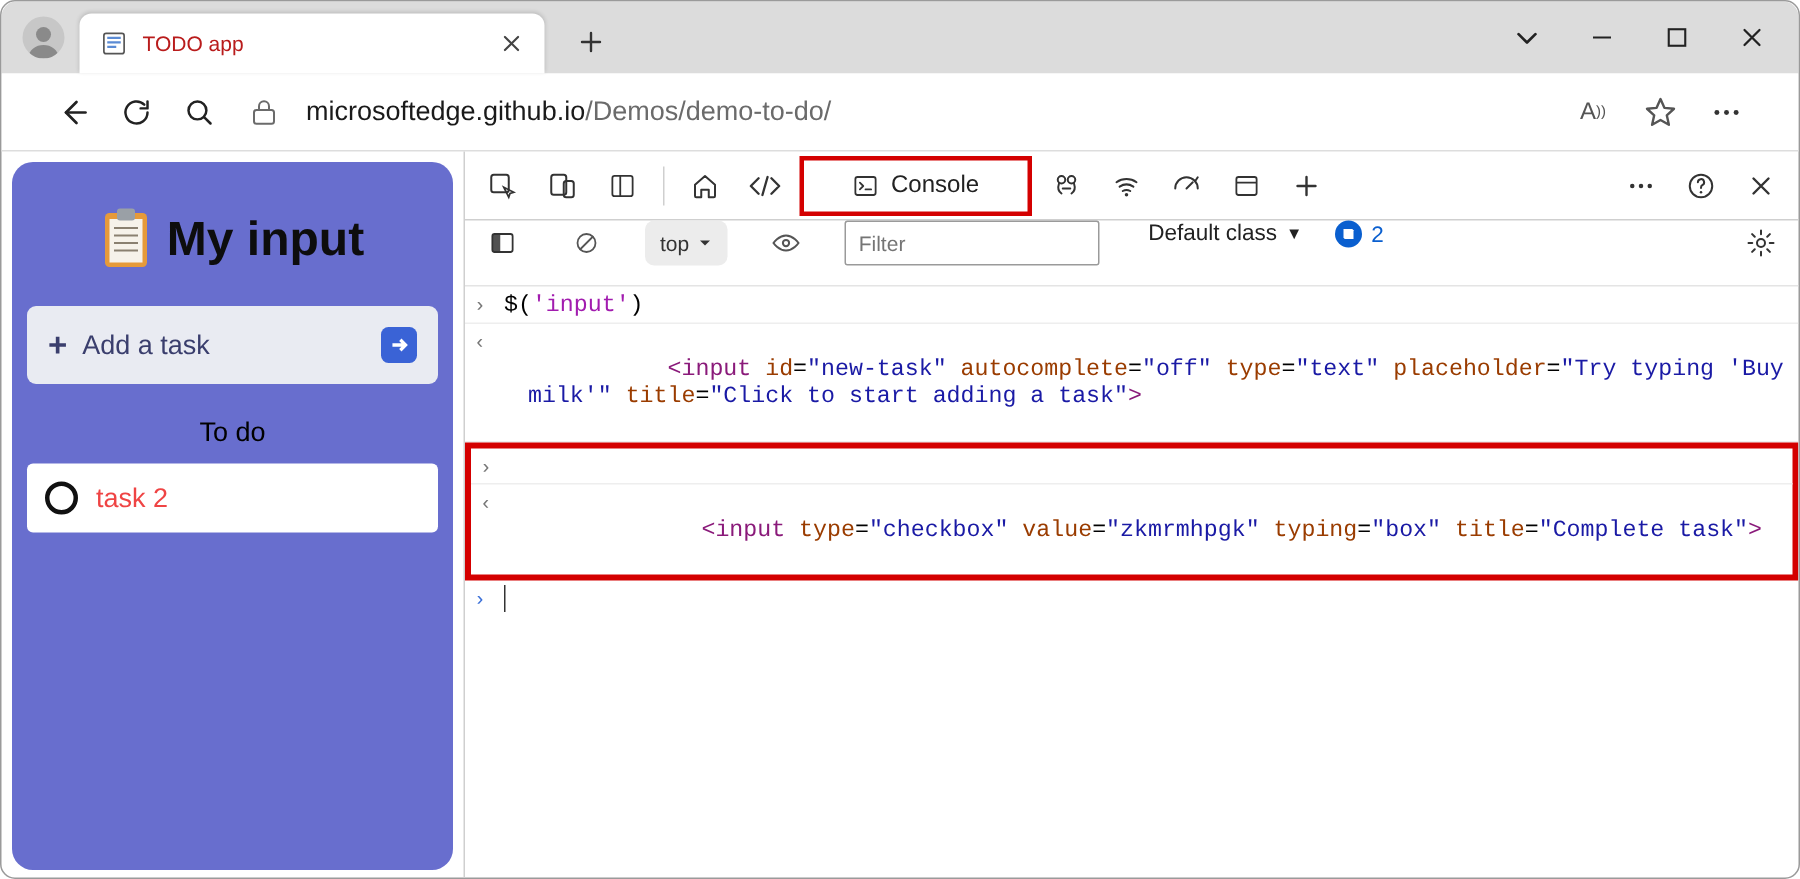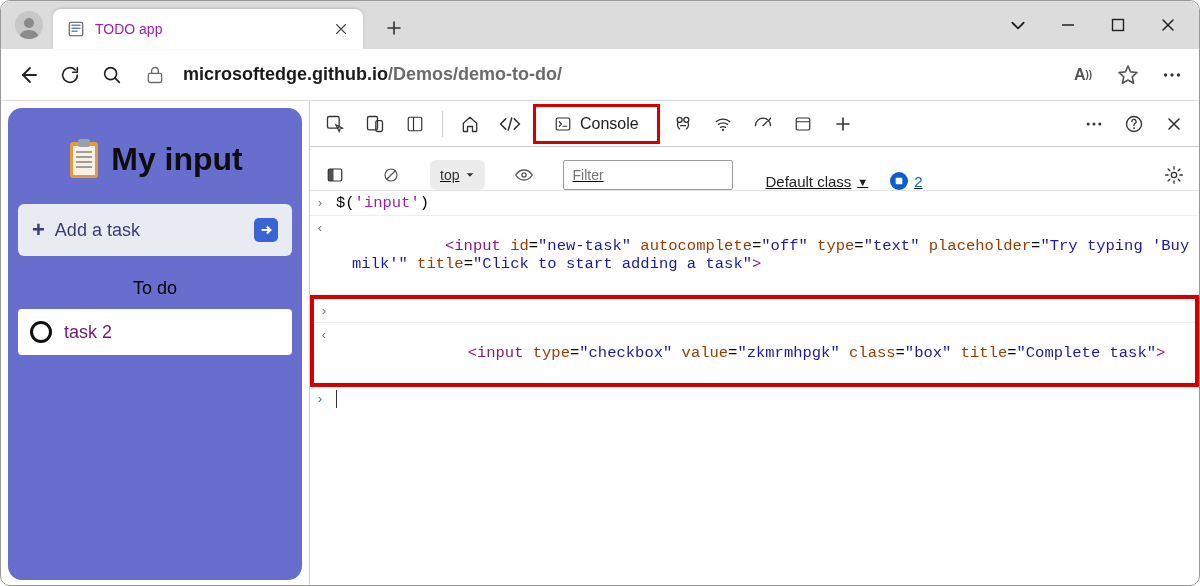--- a/index.html
+++ b/index.html
@@ -29,21 +29,21 @@
     border-radius: 8px 8px 0 0;
     display: flex;
     align-items: center;
     padding: 0 14px;
     min-width: 310px;
     box-shadow: 0 -1px 3px rgba(0,0,0,.15);
     margin-top: 8px;
   }
   .tab .favicon { width:18px; height:18px; margin-right:10px; display:flex; align-items:center; justify-content:center;}
   .tab .favicon svg { width:18px; height:18px; }
-  .tab .title { flex:1; font-size:14px; color:#a21caf; }
+  .tab .title { flex:1; font-size:14px; color:#b91c1c; }
   .tab .close { width:16px; height:16px; color:#444; display:flex; align-items:center; justify-content:center; }
   .newtab {
     width:34px; height:34px; margin:0 0 4px 14px;
     display:flex; align-items:center; justify-content:center;
     color:#333;
   }
   .winbtns {
     margin-left:auto; display:flex; align-items:center; height:48px;
     padding-right:6px;
   }
@@ -52,22 +52,21 @@
     color:#222;
   }
 
   
   .toolbar {
     height: 52px;
     background:#fff;
     border-bottom: 1px solid #ddd;
     display:flex;
     align-items:center;
-    padding: 0 6px;
-    font-weight: bold;
+    padding: 0 27px;
   }
   .tbtn {
     width:42px; height:42px; display:flex; align-items:center; justify-content:center;
     color:#333; border-radius:6px;
   }
   .url-area {
     flex:1; display:flex; align-items:center; height:42px;
     margin: 0 8px;
   }
   .lock { width:28px; height:28px; display:flex; align-items:center; justify-content:center; color:#6b6b6b; margin-right:14px;}
@@ -116,21 +115,21 @@
     background:#3a63d6; display:flex; align-items:center; justify-content:center;
   }
   .add-task-btn .arrow svg { width:14px; height:14px; stroke:#fff; fill:none; stroke-width:2.5;}
   .section-label {
     text-align:center; color:#000000; font-size:18px; margin: 22px 0 10px 0;
   }
   .task-item {
     background:#fff; border-radius:4px; height:46px;
     display:flex; align-items:center; padding:0 12px;
     margin-bottom:12px;
-    font-size:18px; color:#701a75;
+    font-size:18px; color:#ef4444;
   }
   .task-item .circle {
     width:22px; height:22px; border:3px solid #111; border-radius:50%; margin-right:12px;
   }
 
   
   .devtools {
     flex:1; border-left:1px solid #cfcfcf;
     display:flex; flex-direction:column;
     font-size:14px;
@@ -140,28 +139,28 @@
     display:flex; align-items:center; padding: 0 8px;
     gap: 6px;
   }
   .dt-ico {
     width:34px; height:30px; display:flex; align-items:center; justify-content:center; color:#333;
   }
   .dt-sep { width:1px; height:26px; background:#cfcfcf; margin:0 4px; }
   .console-tab {
     border:3px solid #d40000;
     display:flex; align-items:center; gap:8px;
-    height:40px; padding:0 18px;
+    height:40px; padding:0 32px;
     color:#222; font-size:16px;
   }
   .dt-right { margin-left:auto; display:flex; align-items:center; gap:6px;}
 
   .dt-filterbar {
     height:44px; border-bottom:1px solid #e4e4e4;
-    display:flex; align-items:flex-end; padding:0 8px; gap:22px;text-decoration:underline;
+    display:flex; align-items:flex-start; padding:0 8px; gap:22px;
   }
   .pill {
     background:#ececec; border-radius:6px; height:30px;
     display:flex; align-items:center; padding:0 10px; gap:6px;
     color:#333; font-size:14px;
   }
   .filter-input {
     border:1px solid #9a9a9a; height:30px; width:170px; border-radius:2px;
     padding:0 8px; font-size:14px; color:#888;
   }
@@ -500,21 +499,21 @@
         </span>
       </div>
 
       <div class="hlbox">
         <div class="row" style="border-bottom:1px solid #eee;">
           <span class="gly">›</span>
         </div>
         <div class="row" style="border-bottom:none;">
           <span class="gly">‹</span>
           <span class="content indent" style="padding-left:20px;">
-            <span class="c-txt">&lt;input</span><span class="c-attr"> type</span>=<span class="c-val">"checkbox"</span><span class="c-attr"> value</span>=<span class="c-val">"zkmrmhpgk"</span><span class="c-attr"> class</span>=<span class="c-val">"box"</span><span class="c-attr"> title</span>=<span class="c-val">"Complete task"</span><span class="c-txt">&gt;</span>
+            <span class="c-txt">&lt;input</span><span class="c-attr"> type</span>=<span class="c-val">"checkbox"</span><span class="c-attr"> value</span>=<span class="c-val">"zkmrmhpgk"</span><span class="c-attr"> typing</span>=<span class="c-val">"box"</span><span class="c-attr"> title</span>=<span class="c-val">"Complete task"</span><span class="c-txt">&gt;</span>
           </span>
         </div>
       </div>
 
       <div class="row cursor-row" style="border:none;">
         <span class="gly" style="color:#3a6fd8;">›</span>
         <span class="content"><span class="cursor"></span></span>
       </div>
     </div>
   </div>

